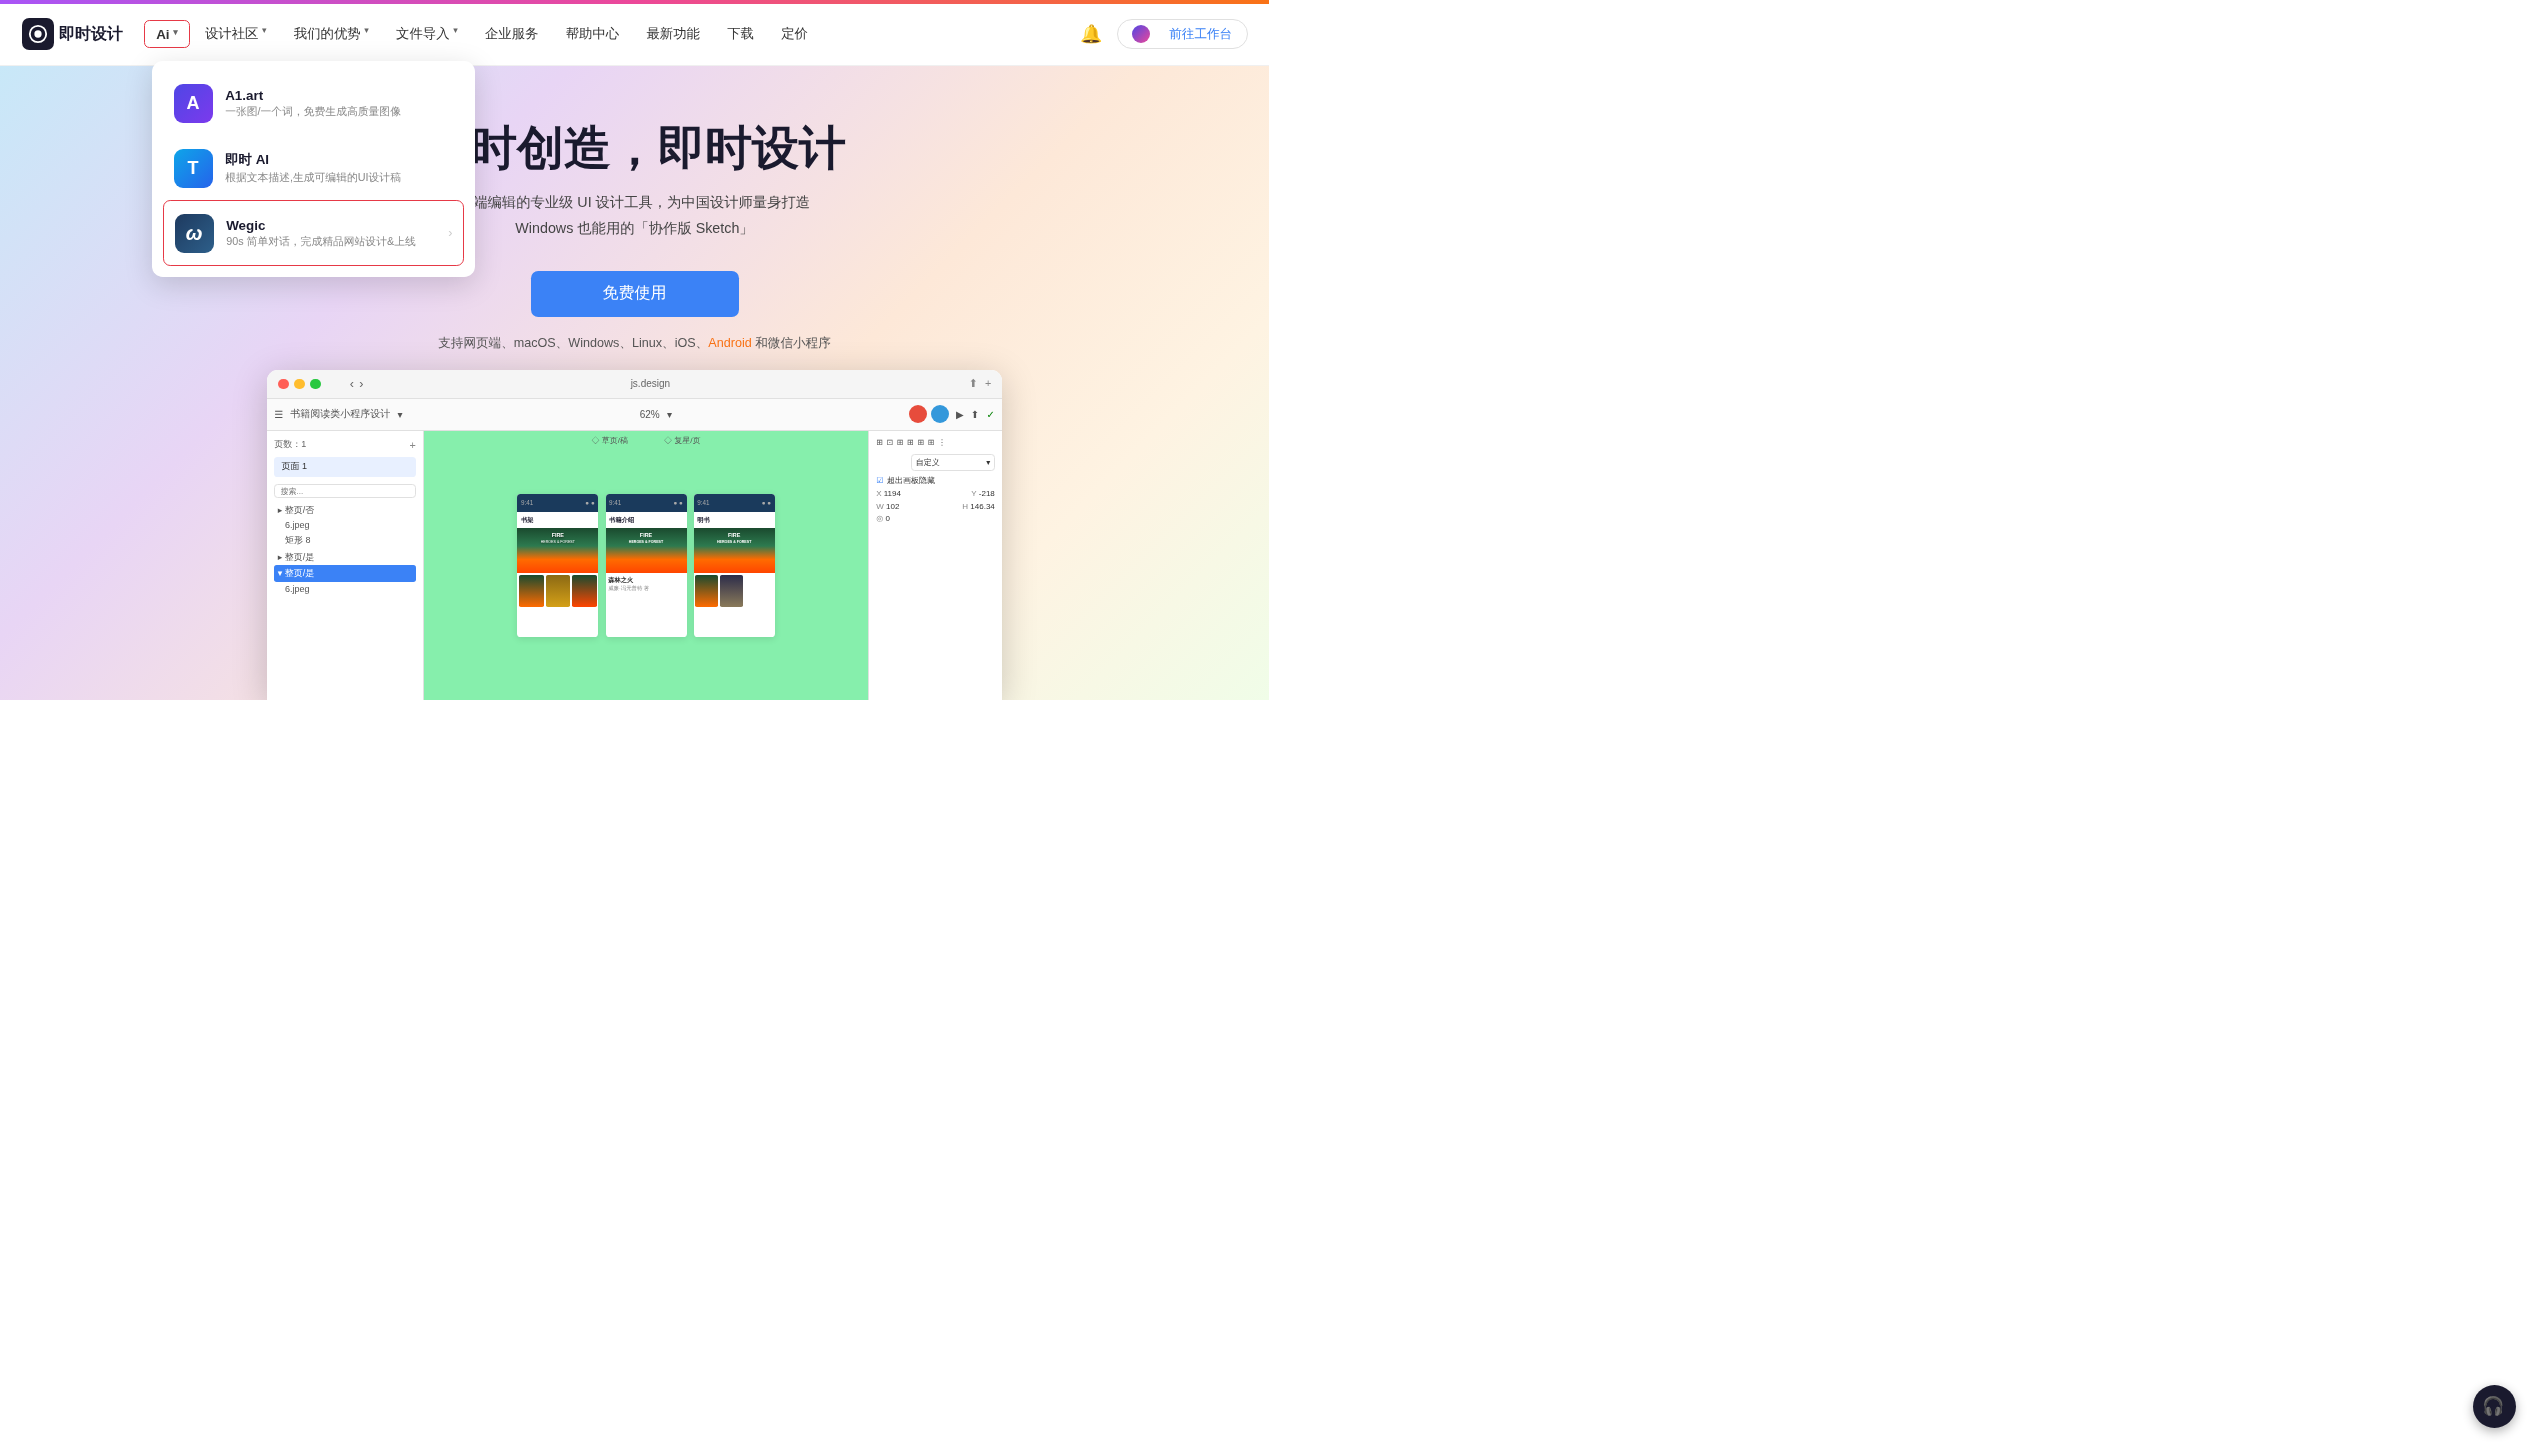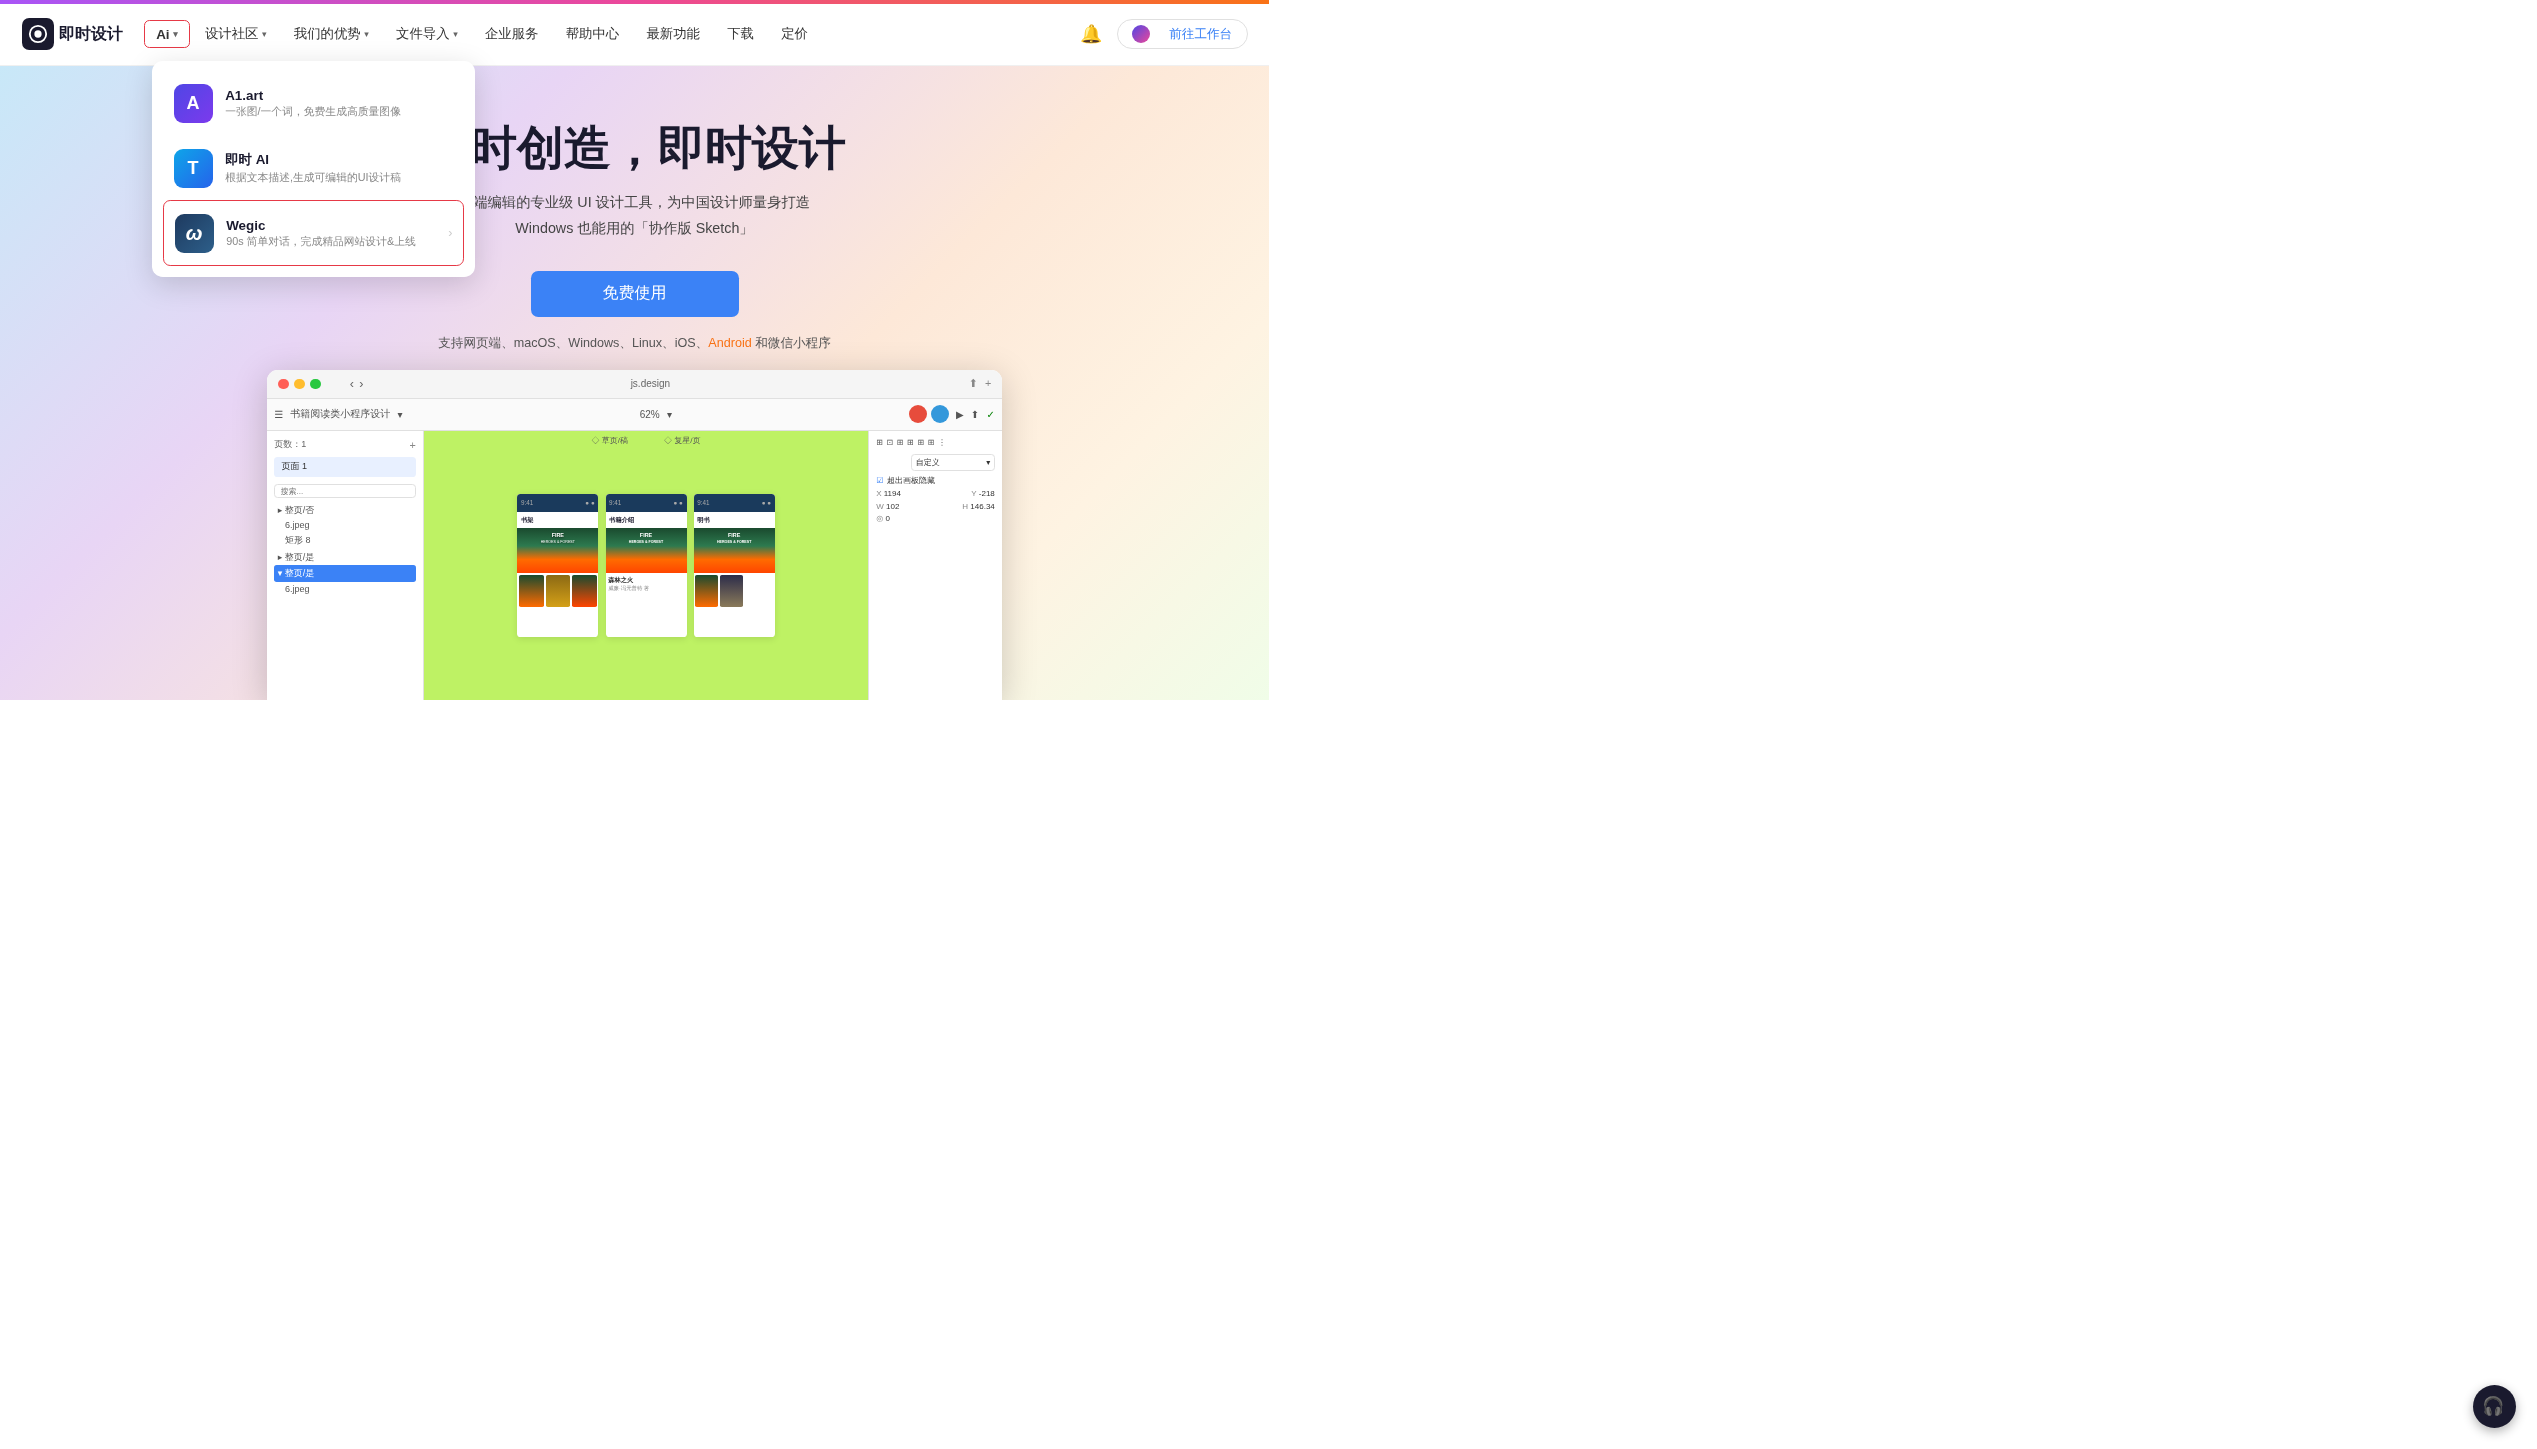--- a/index.html
+++ b/index.html
@@ -44,21 +44,20 @@
       color: #1a1a2e;
     }
     nav {
       display: flex;
       align-items: center;
       gap: 3.6px;
       flex: 1;
     }
     .nav-item {
       display: flex;
-      align-items: center;
       gap: 3.6px;
       padding: 5.4px 10.8px;
       font-size: 13.4px;
       color: #333;
       cursor: pointer;
       border-radius: 5.4px;
       border: 1.8px solid transparent;
       white-space: nowrap;
     }
     .nav-item.active {
@@ -284,21 +283,21 @@
       font-size: 9px;
       color: #555;
     }
     .app-sidebar .tree-item.selected {
       background: #3b82f6;
       color: #fff;
       border-radius: 2.7px;
     }
     .app-canvas {
       flex: 1;
-      background: #bef264;
+      background: #86efac;
       display: flex;
       align-items: center;
       justify-content: center;
       position: relative;
       overflow: hidden;
     }
     .canvas-inner {
       display: flex;
       gap: 7.2px;
     }

